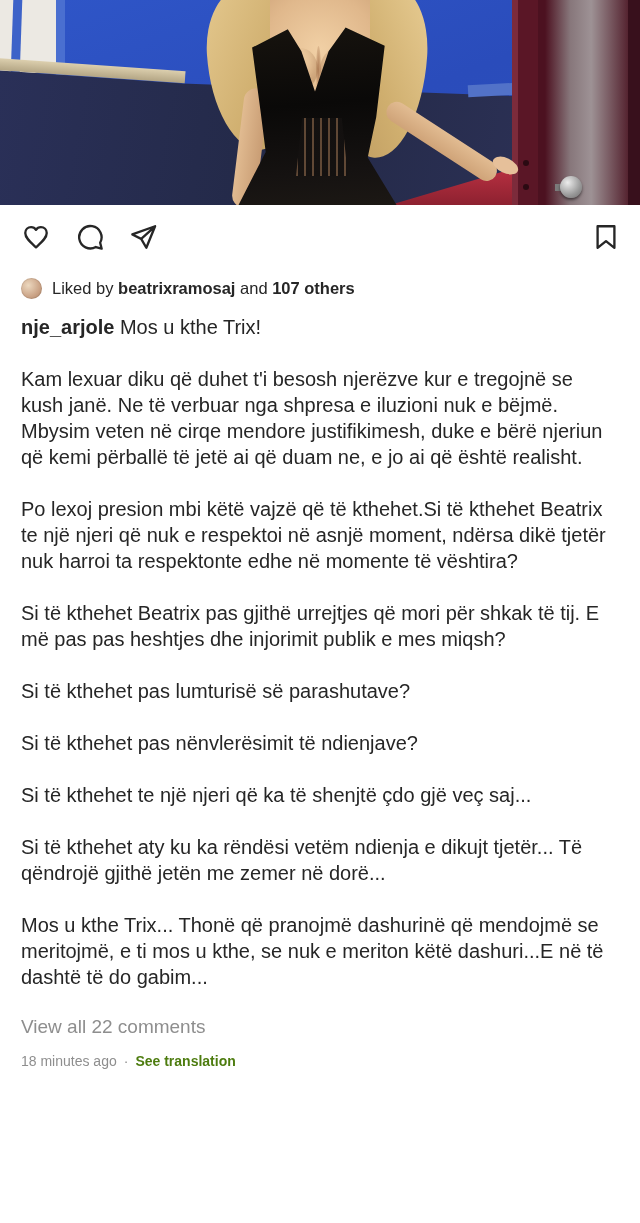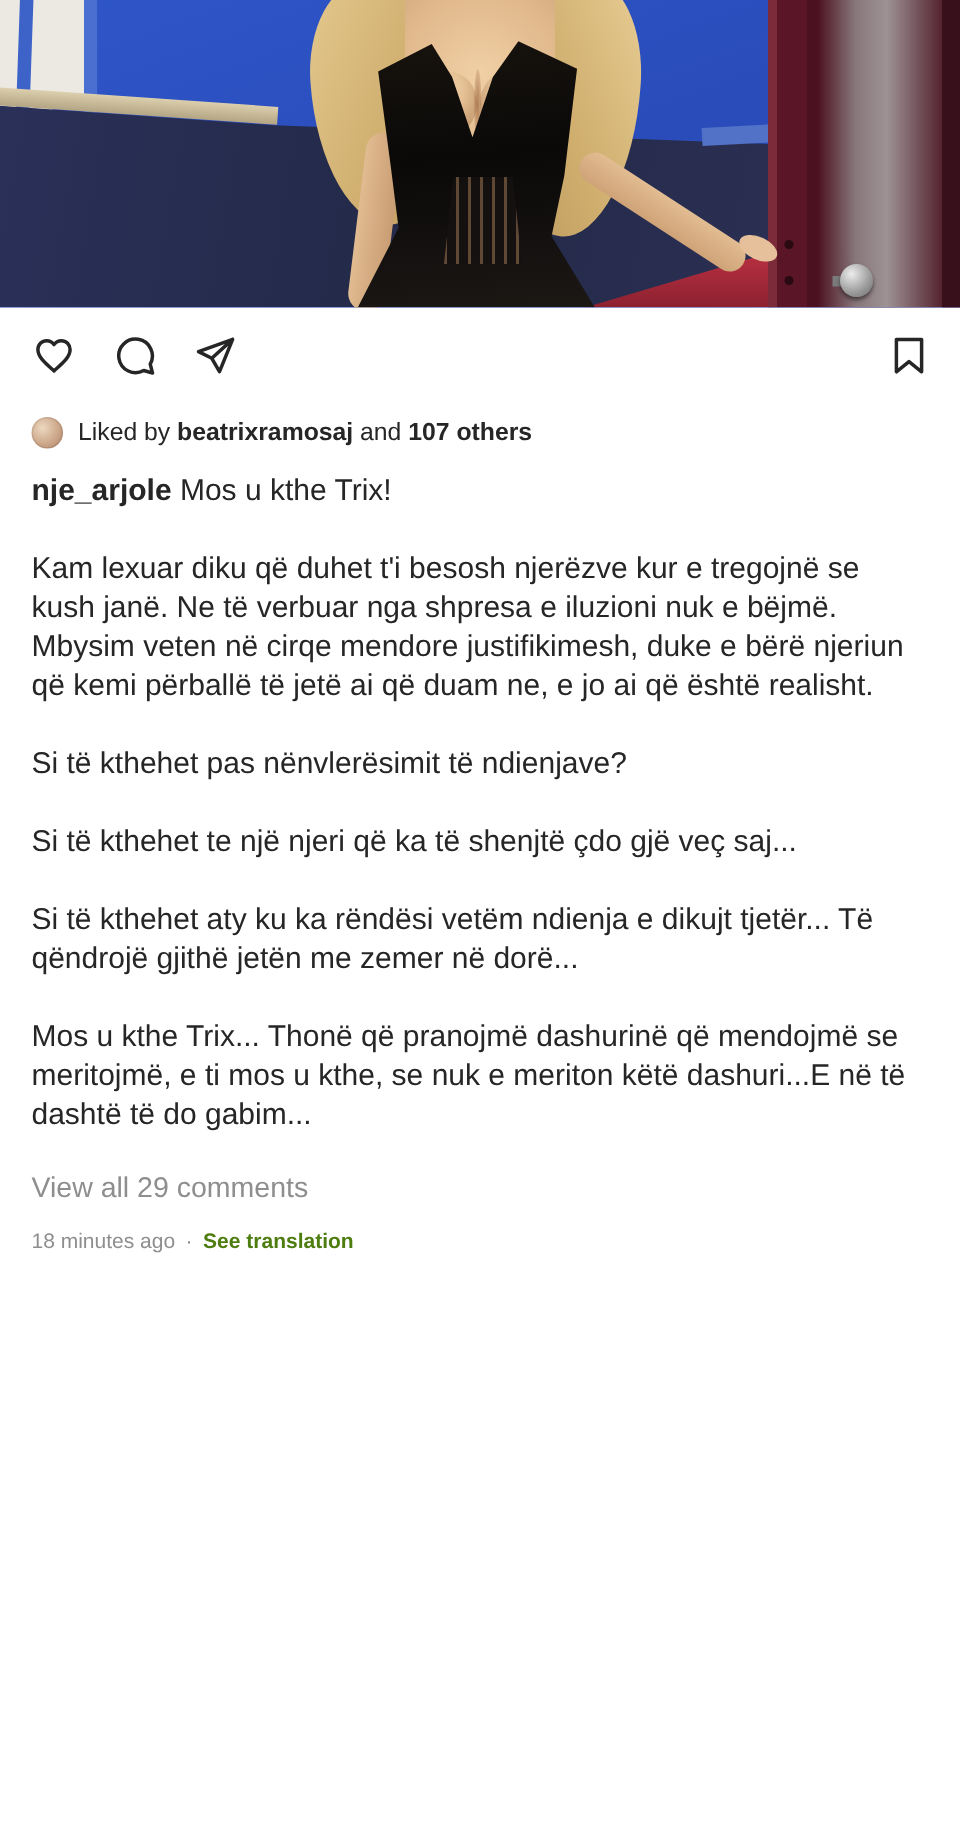--- a/index.html
+++ b/index.html
@@ -147,25 +147,28 @@
     <span>Liked by </span><b>beatrixramosaj</b><span> and </span><b>107 others</b>
   </div>
 </div>
 
 <div class="caption">
   <p>
     <span class="uname">nje_arjole</span>
     <span>Mos u kthe Trix!</span>
   </p>
   <p>Kam lexuar diku që duhet t'i besosh njerëzve kur e tregojnë se kush janë. Ne të verbuar nga shpresa e iluzioni nuk e bëjmë. Mbysim veten në cirqe mendore justifikimesh, duke e bërë njeriun që kemi përballë të jetë ai që duam ne, e jo ai që është realisht.</p>
+  <p>Po lexoj presion mbi këtë vajzë që të kthehet.Si të kthehet Beatrix te një njeri që nuk e respektoi në asnjë moment, ndërsa dikë tjetër nuk harroi ta respektonte edhe në momente të vështira?</p>
+  <p>Si të kthehet Beatrix pas gjithë urrejtjes që mori për shkak të tij. E më pas pas heshtjes dhe injorimit publik e mes miqsh?</p>
+  <p>Si të kthehet pas lumturisë së parashutave?</p>
   <p>Si të kthehet pas nënvlerësimit të ndienjave?</p>
   <p>Si të kthehet te një njeri që ka të shenjtë çdo gjë veç saj...</p>
   <p>Si të kthehet aty ku ka rëndësi vetëm ndienja e dikujt tjetër... Të qëndrojë gjithë jetën me zemer në dorë...</p>
   <p>Mos u kthe Trix... Thonë që pranojmë dashurinë që mendojmë se meritojmë, e ti mos u kthe, se nuk e meriton këtë dashuri...E në të dashtë të do gabim...</p>
 </div>
 
-<div class="comments-link">View all 29 comments</div>
+<div class="comments-link">View all 22 comments</div>
 
 <div class="meta">
   <span>18 minutes ago</span>
   <span class="dot">·</span>
   <span class="trans">See translation</span>
 </div>
 
 </body></html>

